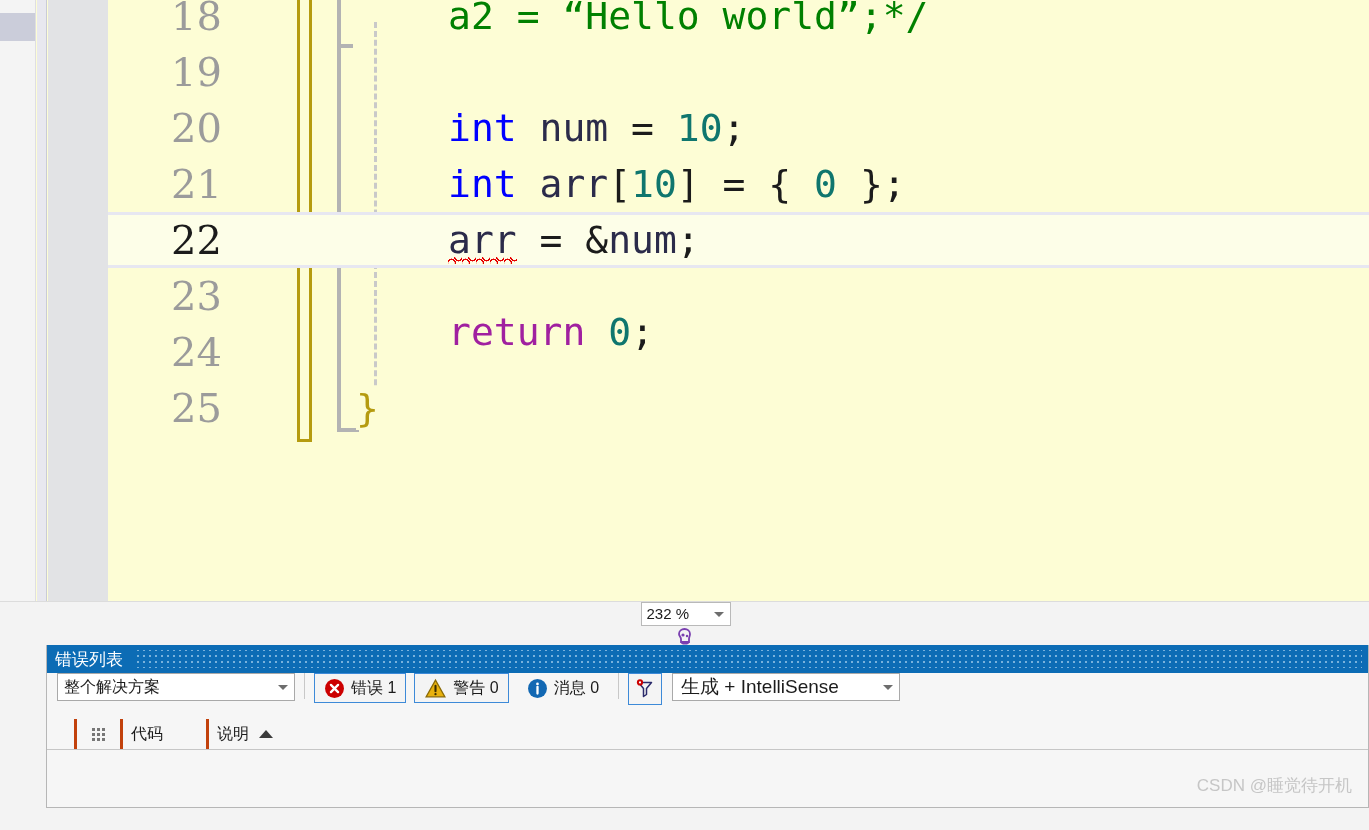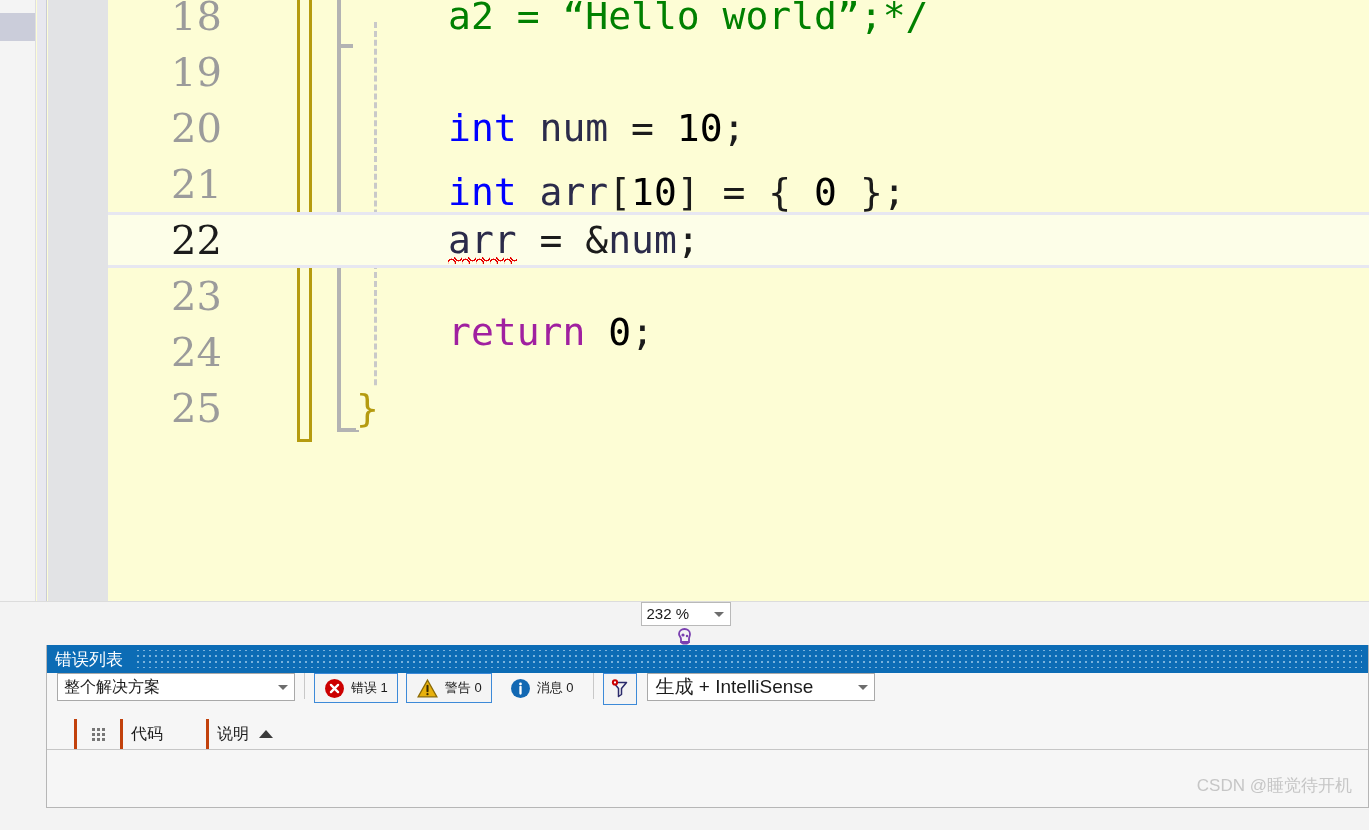--- a/index.html
+++ b/index.html
@@ -51,21 +51,21 @@
   .struct-tick-bot{position:absolute;left:229px;top:428px;width:22px;height:4px;background:#b3b3b3;}
 
   
   .indent-guide{position:absolute;left:266px;top:22px;width:0;height:390px;
       border-left:3px dashed #c9c9c9;}
 
   
   .t-kw{color:#0000ff;}
   .t-id{color:#2b2b4a;}
   .t-com{color:#008000;}
-  .t-num{color:#000000;text-align:center;}
+  .t-num{color:#0f766e;text-align:center;}
   .t-ctl{color:#a020a0;}
   .t-op{color:#1b1b1b;}
   .t-brace{color:#1b1b1b;}
   .t-brace-hl{color:#b59b10;background:#fdfdd5;}
 
   
   .squiggle{position:relative;}
   .squiggle::after{
     content:"";position:absolute;left:0;right:0;bottom:-2px;height:7px;
     background:
@@ -100,21 +100,21 @@
      background-size:6px 6px;background-position:0 3px;opacity:.95;}
 
   .errtoolbar{height:46px;background:#f6f6f6;display:flex;align-items:flex-start;padding:0 6px;}
   .scope-combo{display:flex;align-items:center;width:238px;height:28px;background:#ffffff;
       border:1px solid #a9a9a9;box-sizing:border-box;margin-left:4px;}
   .scope-val{flex:1;font-size:16px;color:#1b1b1b;padding-left:6px;}
   .tb-sep{width:1px;height:26px;background:#c8c8c8;margin:0 9px;}
   .tgl{display:flex;align-items:center;height:30px;border:1px solid #3d8ad8;box-sizing:border-box;
        background:#f4f4f4;padding:0 9px;}
   .tgl.plain{border-color:transparent;background:transparent;}
-  .tgl-txt{font-size:13px;color:#1b1b1b;margin-left:6px;white-space:nowrap;}
+  .tgl-txt{font-size:16px;color:#1b1b1b;margin-left:6px;white-space:nowrap;}
   .filter-btn{width:34px;height:32px;border:1px solid #3d8ad8;box-sizing:border-box;background:#f4f4f4;
       display:flex;align-items:center;justify-content:center;}
   .build-combo{display:flex;align-items:center;width:228px;height:28px;background:#ffffff;
       border:1px solid #a9a9a9;box-sizing:border-box;margin-left:10px;}
   .build-val{flex:1;font-size:19px;color:#1b1b1b;padding-left:8px;}
 
   
   .errtable{background:#f6f6f6;}
   .thead{display:flex;height:30px;background:#f6f6f6;border-bottom:1px solid #c6c6c6;align-items:center;}
   .th{height:30px;display:flex;align-items:center;font-size:16px;color:#1b1b1b;
@@ -172,21 +172,21 @@
         <div id="code-lines">
           <div class="line" style="top: -12px;">
             <span class="code"><span class="t-com">a2 = </span><span class="t-com">“Hello world”</span><span class="t-com">;*/</span></span>
           </div>
           <div class="line" style="top: 44px;">
             <span class="code"></span>
           </div>
           <div class="line" style="top: 100px;">
             <span class="code"><span class="t-kw">int</span><span class="t-op"> </span><span class="t-id">num</span><span class="t-op"> = </span><span class="t-num">10</span><span class="t-op">;</span></span>
           </div>
-          <div class="line" style="top: 156px; margin-top: 8px;">
+          <div class="line" style="top: 156px;">
             <span class="code"><span class="t-kw">int</span><span class="t-op"> </span><span class="t-id">arr</span><span class="t-brace">[</span><span class="t-num">10</span><span class="t-op">] = { </span><span class="t-num">0</span><span class="t-op"> };</span></span>
           </div>
           <div class="line" style="top: 212px;">
             <span class="code"><span class="t-id squiggle">arr</span><span class="t-op"> = &amp;</span><span class="t-id">num</span><span class="t-op">;</span></span>
           </div>
           <div class="line" style="top: 268px;">
             <span class="code"></span>
           </div>
           <div class="line" style="top: 304px;">
             <span class="code"><span class="t-ctl">return</span><span class="t-op"> </span><span class="t-num">0</span><span class="t-op">;</span></span>

